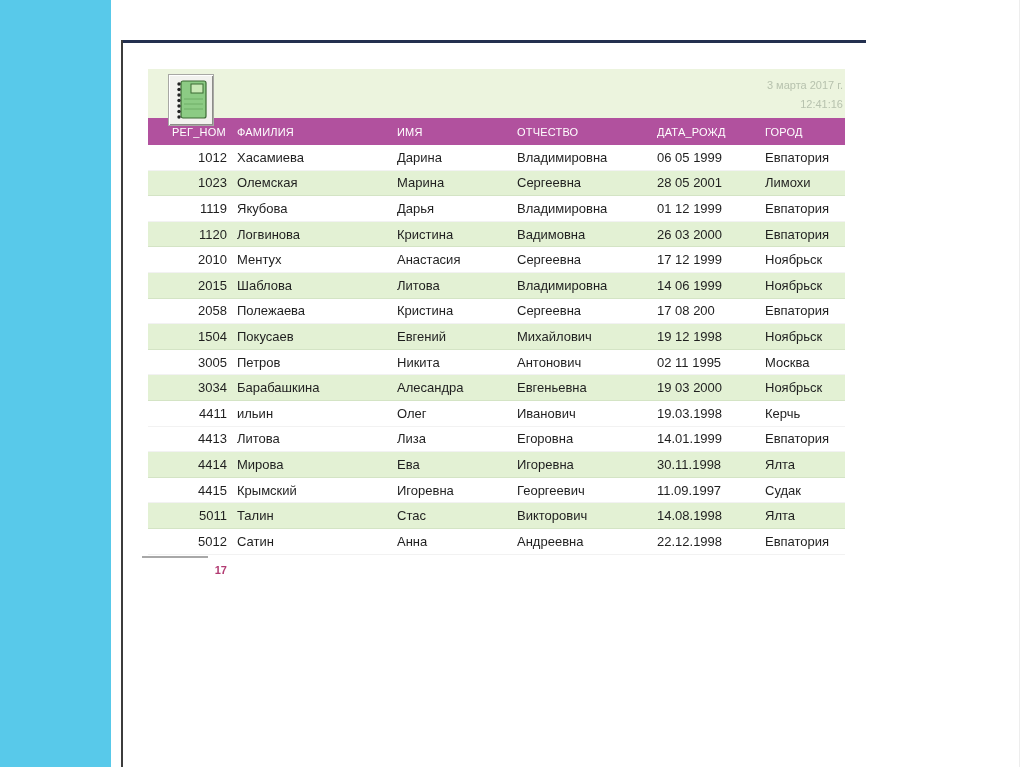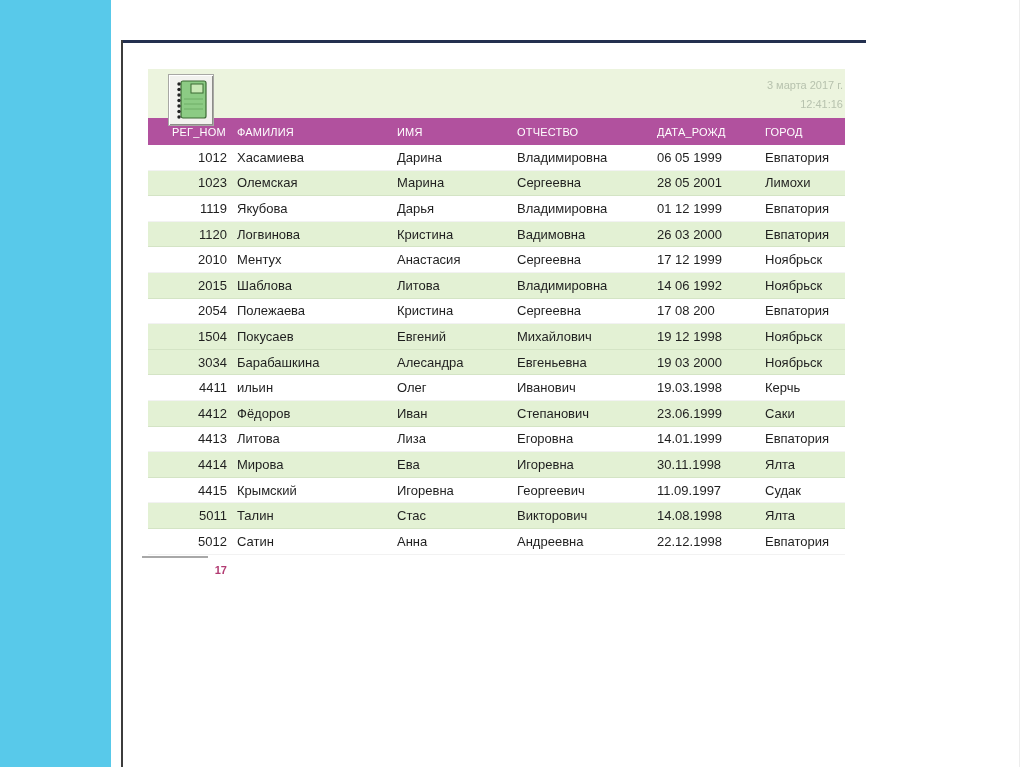--- a/index.html
+++ b/index.html
@@ -163,63 +163,63 @@
       <div class="c3">Анастасия</div>
       <div class="c4">Сергеевна</div>
       <div class="c5">17 12 1999</div>
       <div class="c6">Ноябрьск</div>
     </div>
       <div class="row grid-cols alt">
       <div class="c1">2015</div>
       <div class="c2">Шаблова</div>
       <div class="c3">Литова</div>
       <div class="c4">Владимировна</div>
-      <div class="c5">14 06 1992</div>
-      <div class="c6">Ноябрьск</div>
-    </div>
-      <div class="row grid-cols">
-      <div class="c1">2054</div>
+      <div class="c5">14 06 1999</div>
+      <div class="c6">Ноябрьск</div>
+    </div>
+      <div class="row grid-cols">
+      <div class="c1">2058</div>
       <div class="c2">Полежаева</div>
       <div class="c3">Кристина</div>
       <div class="c4">Сергеевна</div>
       <div class="c5">17 08 200</div>
       <div class="c6">Евпатория</div>
     </div>
       <div class="row grid-cols alt">
       <div class="c1">1504</div>
       <div class="c2">Покусаев</div>
       <div class="c3">Евгений</div>
       <div class="c4">Михайлович</div>
       <div class="c5">19 12 1998</div>
       <div class="c6">Ноябрьск</div>
+    </div>
+      <div class="row grid-cols">
+      <div class="c1">3005</div>
+      <div class="c2">Петров</div>
+      <div class="c3">Никита</div>
+      <div class="c4">Антонович</div>
+      <div class="c5">02 11 1995</div>
+      <div class="c6">Москва</div>
     </div>
       <div class="row grid-cols alt">
       <div class="c1">3034</div>
       <div class="c2">Барабашкина</div>
       <div class="c3">Алесандра</div>
       <div class="c4">Евгеньевна</div>
       <div class="c5">19 03 2000</div>
       <div class="c6">Ноябрьск</div>
     </div>
       <div class="row grid-cols">
       <div class="c1">4411</div>
       <div class="c2">ильин</div>
       <div class="c3">Олег</div>
       <div class="c4">Иванович</div>
       <div class="c5">19.03.1998</div>
       <div class="c6">Керчь</div>
     </div>
-      <div class="row grid-cols alt">
-      <div class="c1">4412</div>
-      <div class="c2">Фёдоров</div>
-      <div class="c3">Иван</div>
-      <div class="c4">Степанович</div>
-      <div class="c5">23.06.1999</div>
-      <div class="c6">Саки</div>
-    </div>
       <div class="row grid-cols">
       <div class="c1">4413</div>
       <div class="c2">Литова</div>
       <div class="c3">Лиза</div>
       <div class="c4">Егоровна</div>
       <div class="c5">14.01.1999</div>
       <div class="c6">Евпатория</div>
     </div>
       <div class="row grid-cols alt">
       <div class="c1">4414</div>

